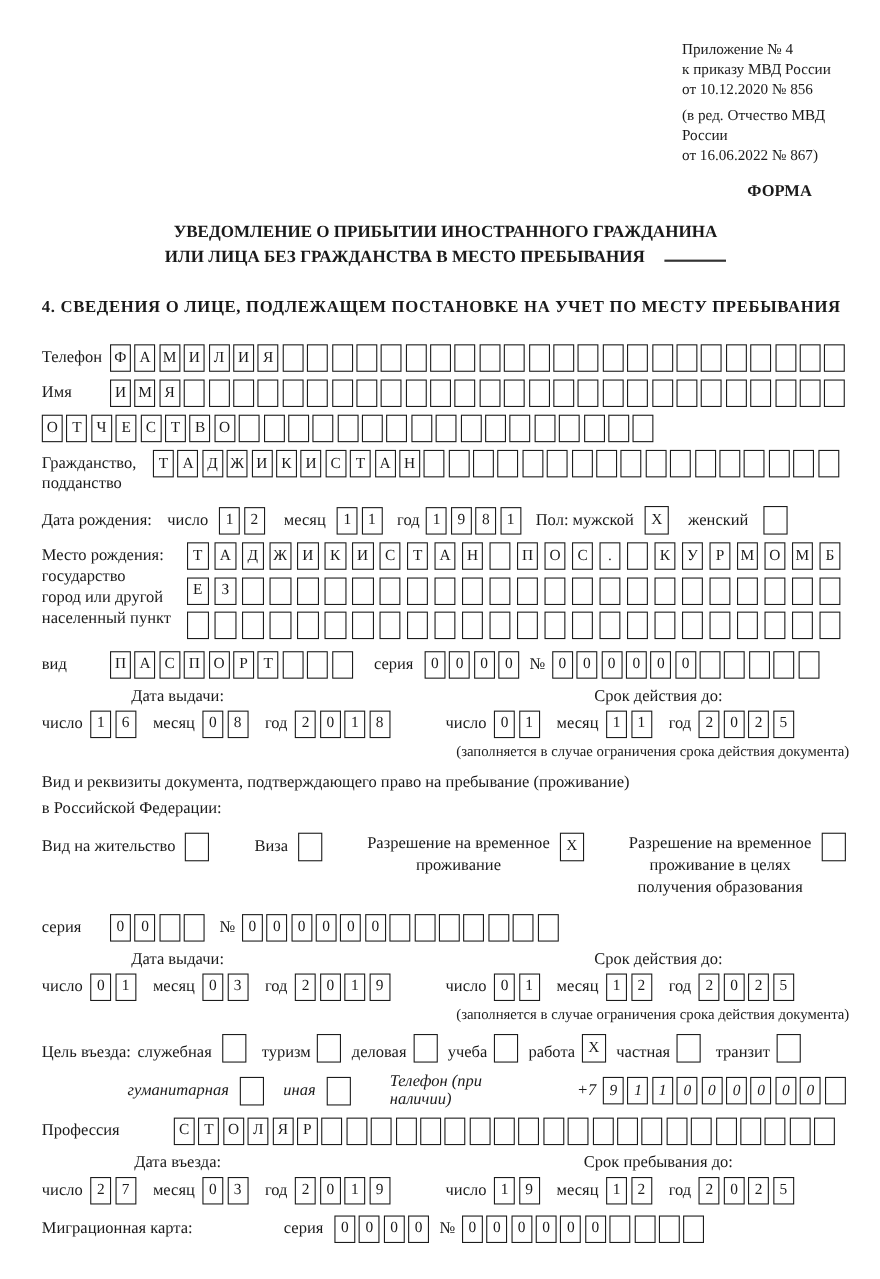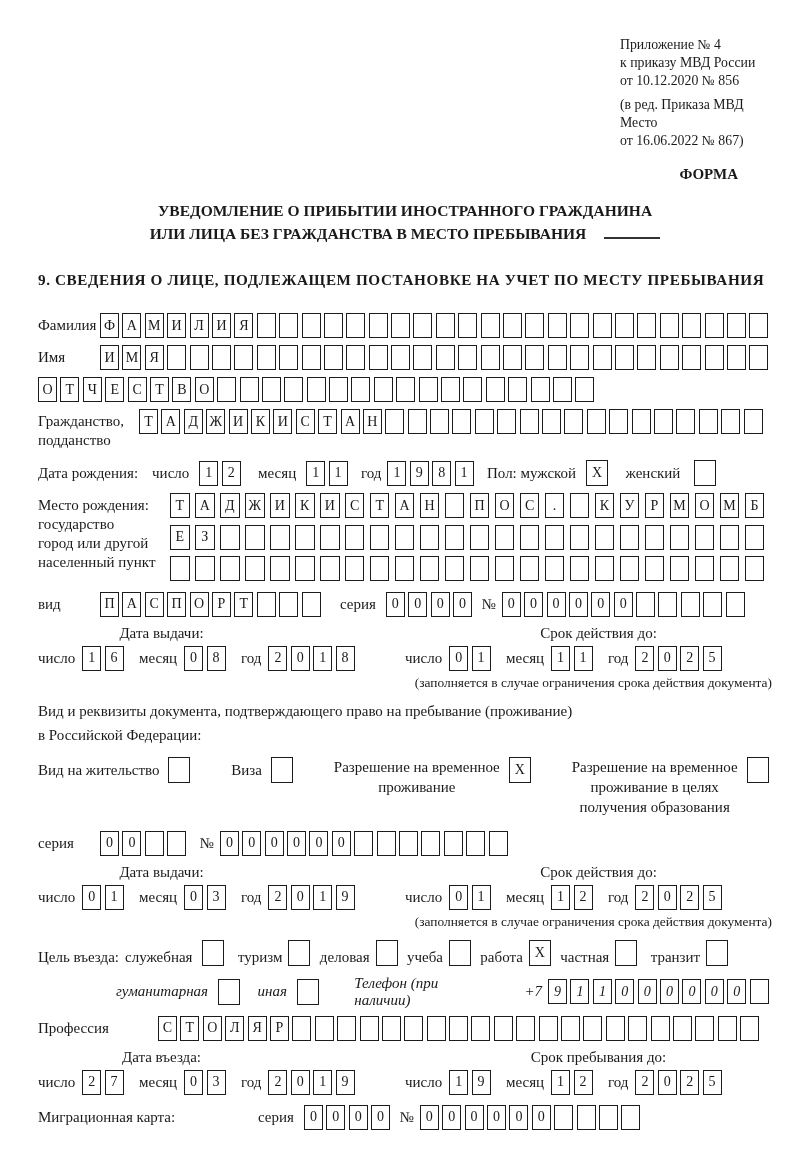--- a/index.html
+++ b/index.html
@@ -44,38 +44,38 @@
 </head>
 <body>
 
 <div class="page">
 
   <div class="hdr">
     <div>Приложение № 4</div>
     <div>к приказу МВД России</div>
     <div>от 10.12.2020 № 856</div>
     <div class="grp2">
-      <div>(в ред. Приказа МВД Место</div>
+      <div>(в ред. Отчество МВД России</div>
       <div>от 16.06.2022 № 867)</div>
     </div>
   </div>
 
   <div class="forma">ФОРМА</div>
 
   <div class="title">
     <div>УВЕДОМЛЕНИЕ О ПРИБЫТИИ ИНОСТРАННОГО ГРАЖДАНИНА</div>
     <div>
       <span>ИЛИ ЛИЦА БЕЗ ГРАЖДАНСТВА В МЕСТО ПРЕБЫВАНИЯ</span><span class="blank-line"></span>
     </div>
   </div>
 
-  <div class="sec-h">9. СВЕДЕНИЯ О ЛИЦЕ, ПОДЛЕЖАЩЕМ ПОСТАНОВКЕ НА УЧЕТ ПО МЕСТУ ПРЕБЫВАНИЯ</div>
+  <div class="sec-h">4. СВЕДЕНИЯ О ЛИЦЕ, ПОДЛЕЖАЩЕМ ПОСТАНОВКЕ НА УЧЕТ ПО МЕСТУ ПРЕБЫВАНИЯ</div>
 
   <div class="row" style="margin-top:24px;">
-    <div class="lbl" style="width:62px;">Фамилия</div>
+    <div class="lbl" style="width:62px;">Телефон</div>
     <div class="cells">
         <span class="cell">Ф</span>
         <span class="cell">А</span>
         <span class="cell">М</span>
         <span class="cell">И</span>
         <span class="cell">Л</span>
         <span class="cell">И</span>
         <span class="cell">Я</span>
         <span class="cell"></span>
         <span class="cell"></span>

